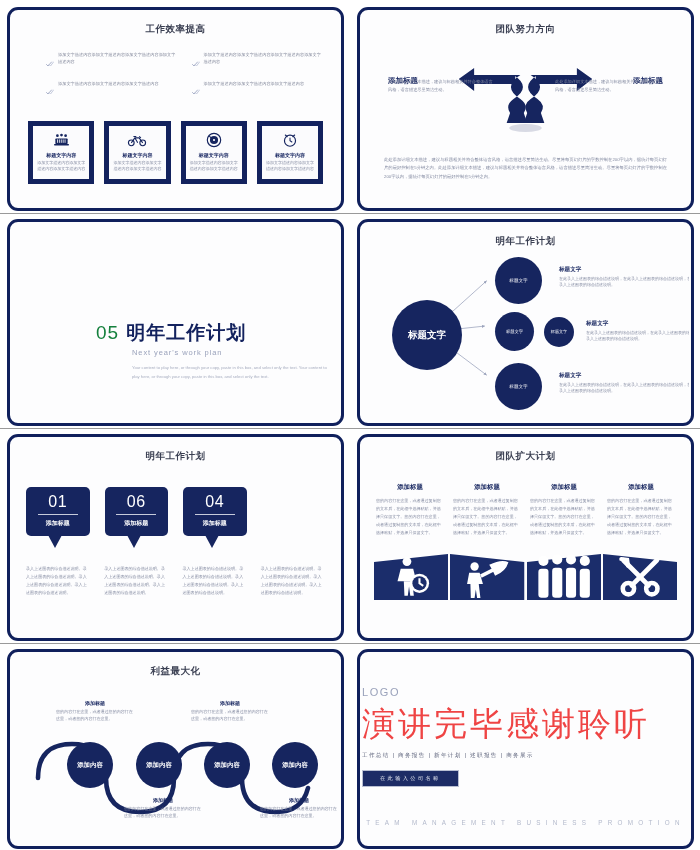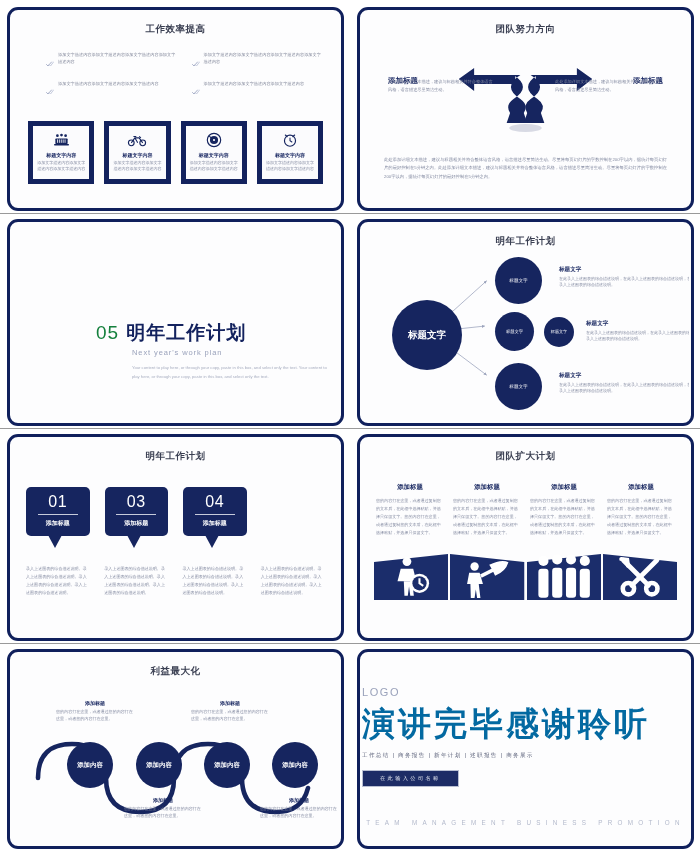--- a/index.html
+++ b/index.html
@@ -187,21 +187,21 @@
   .s7-lab{ position:absolute; width:78px; }
   .s7-lab h4{ font-size:5px; color:#16255f; font-weight:700; text-align:center; margin-bottom:2px; }
   .s7-lab p{ font-size:4.05px; line-height:1.8; color:#8289a0; }
   .s7-l1{ left:44px; top:46px; } .s7-l2{ left:179px; top:46px; }
   .s7-l3{ left:112px; top:143px; } .s7-l4{ left:248px; top:143px; }
 
   
   .s8{ position:absolute; inset:0; display:flex; flex-direction:column; align-items:flex-start; }
   .s8-logo{ margin-top:32px; font-size:11px; color:#9aa2bb; letter-spacing:1.6px; }
   .s8-big{
-    margin-top:9px; font-size:33px; font-weight:700; color:#0369a1;
+    margin-top:9px; font-size:33px; font-weight:400; color:#ef4444;
     letter-spacing:3px; line-height:1;
   }
   .s8-sub{ margin-top:12px; font-size:5.6px; color:#5a6079; letter-spacing:1.3px; }
   .s8-btn{
     margin-top:10px; background:#1d2c66; color:#e8eaf3;
     font-size:5.2px; letter-spacing:2.4px;
     padding:4px 17px; border:1px solid #b9bfd2;
   }
   .s8-foot{
     position:absolute; left:0; right:0; bottom:18px; text-align:center;
@@ -415,21 +415,21 @@
           <div class="bub">
             <div class="bub-body">
               <div class="bub-num">01</div>
               <div class="bub-rule"></div>
               <div class="bub-lbl">添加标题</div>
             </div>
             <div class="bub-tail"></div>
           </div>
           <div class="bub">
             <div class="bub-body">
-              <div class="bub-num">03</div>
+              <div class="bub-num">06</div>
               <div class="bub-rule"></div>
               <div class="bub-lbl">添加标题</div>
             </div>
             <div class="bub-tail"></div>
           </div>
           <div class="bub">
             <div class="bub-body">
               <div class="bub-num">04</div>
               <div class="bub-rule"></div>
               <div class="bub-lbl">添加标题</div>

